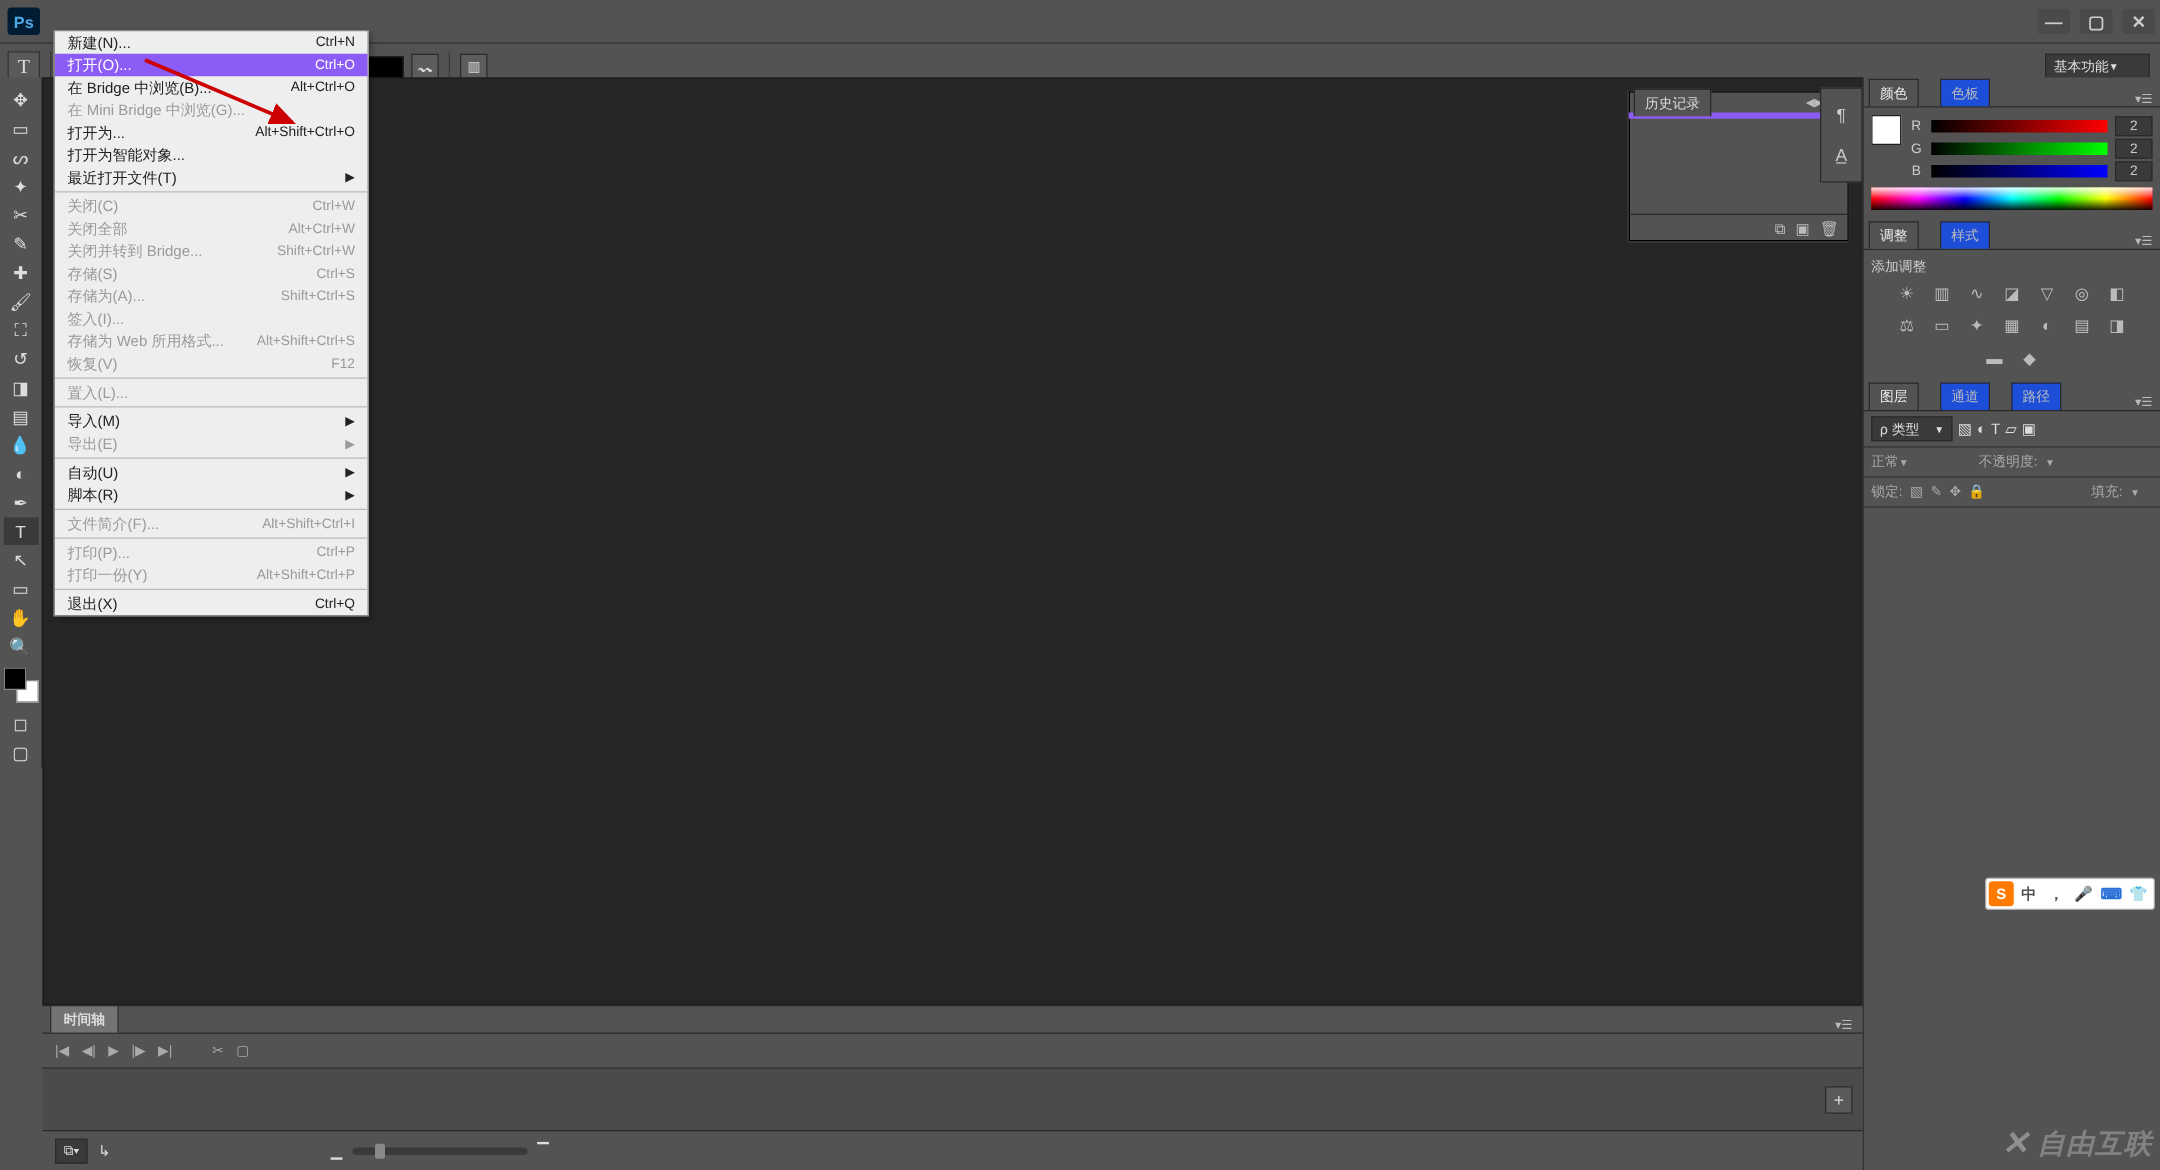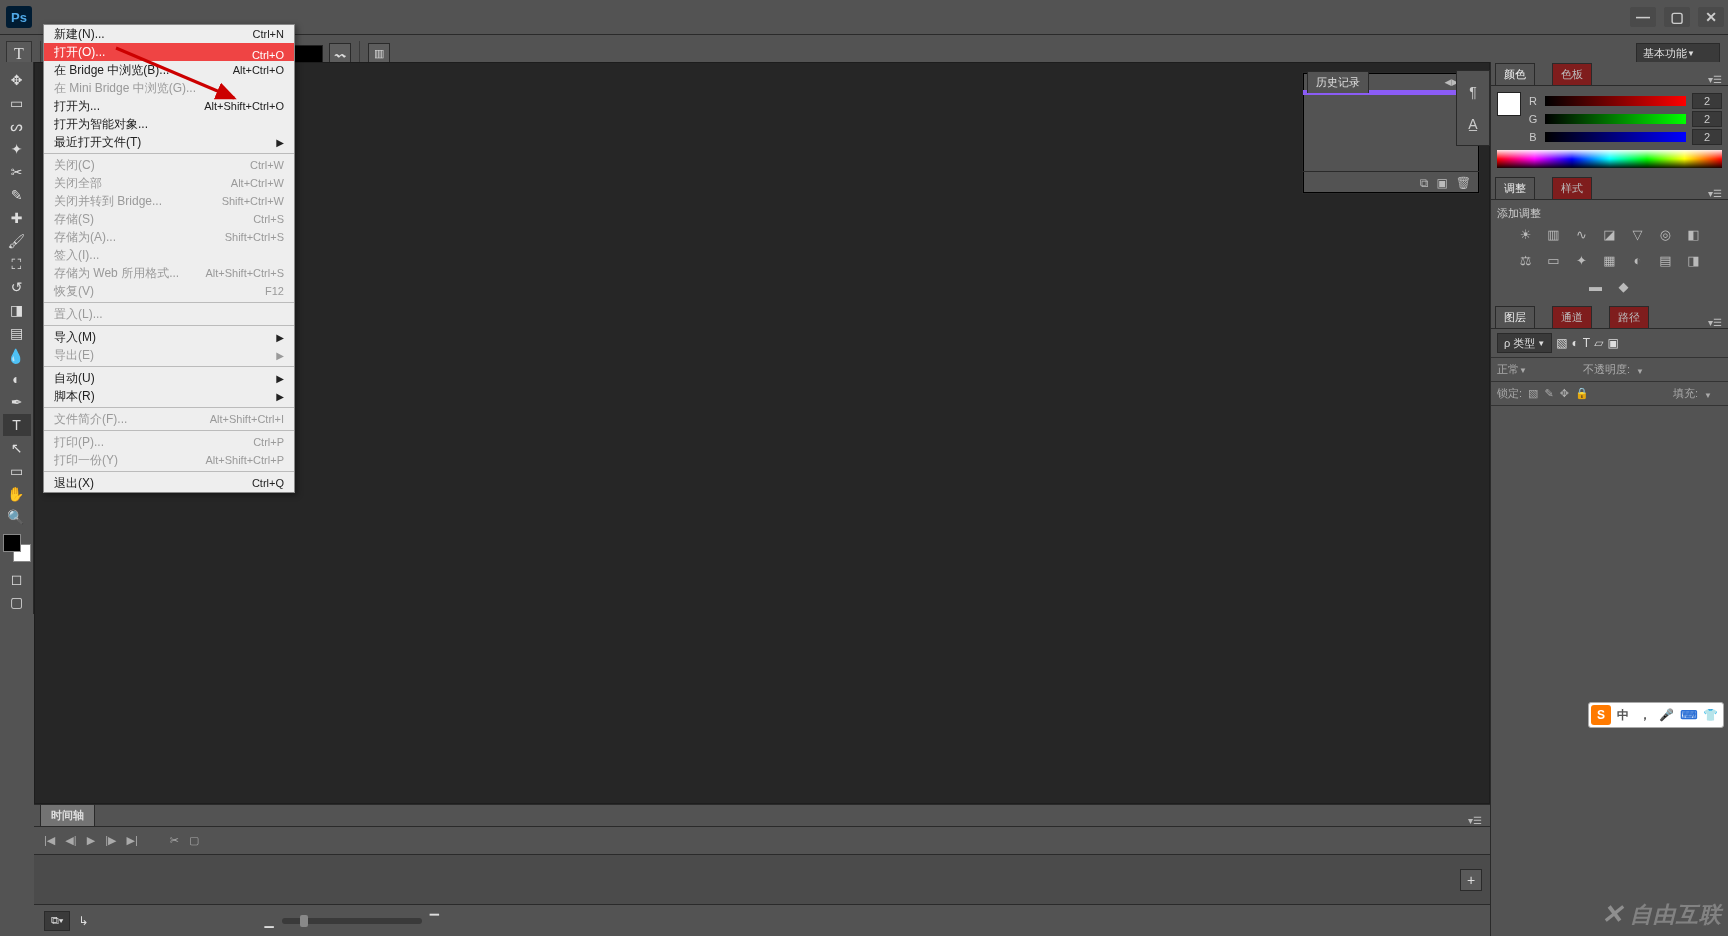--- a/index.html
+++ b/index.html
@@ -73,21 +73,21 @@
 .dropdown {
   position: absolute; left: 43px; top: 24px; width: 252px;
   background: #eeeeee; color: #222;
   border: 1px solid #888; box-shadow: 2px 2px 6px rgba(0,0,0,.4);
   z-index: 50;
 }
 .dropdown .row {
   display: flex; align-items: center; height: 18px;
   padding: 0 10px; font-size: 12px;
 }
-.dropdown .row.hover { background: #ef4444; color: #fff; align-items: flex-end; }
+.dropdown .row.hover { background: #8b5cf6; color: #fff; }
 .dropdown .row.disabled { color: #9a9a9a; }
 .dropdown .row .lbl { flex: 1; white-space: nowrap; }
 .dropdown .row .sc  { font-size: 11px; }
 .dropdown .row .sub { font-size: 10px; margin-left: auto; }
 .dropdown hr { border: none; border-top: 1px solid #bbb; margin: 2px 0; }
 
 
 .arrow {
   position: absolute; left: 106px; top: 42px; z-index: 60; pointer-events: none;
 }
@@ -122,21 +122,21 @@
 .rightcol {
   position: absolute; right: 0; top: 62px; width: 238px; bottom: 0;
   background: #535353; border-left: 1px solid #2a2a2a;
   display: flex; flex-direction: column;
 }
 .rightcol .tabstrip {
   height: 24px; display:flex; align-items:flex-end; border-bottom: 1px solid #2a2a2a;
   padding-left: 4px; gap: 18px;
 }
 .rightcol .tabstrip .tab {
-  padding: 3px 8px; font-size: 11px; color:#bbb; background:#7f1d1d;
+  padding: 3px 8px; font-size: 11px; color:#bbb; background:#1d4ed8;
   border: 1px solid #2a2a2a; border-bottom:none; margin-right:-1px;
 }
 .rightcol .tabstrip .tab.active { background:#535353; color:#eee; }
 .rightcol .tabstrip .menu { margin-left:auto; padding: 0 6px; font-size: 10px; color:#bbb;}
 .rightcol .panel-body { padding: 6px; font-size: 11px; color:#ccc; }
 
 .color-row { display:flex; align-items:center; gap:6px; height:18px; }
 .color-row .chan { width: 12px; text-align:center; }
 .color-row .grad { flex:1; height:10px; }
 .color-row .val  { width:30px; height:16px; background:#3a3a3a; border:1px solid #2a2a2a; text-align:center; font-size:11px; line-height:14px;}
@@ -147,21 +147,21 @@
   position: relative;
 }
 .spectrum::before { content:''; position:absolute; inset:0;
   background: linear-gradient(to bottom, rgba(255,255,255,.9), transparent 50%, rgba(0,0,0,.9));
 }
 
 .adjust-icons { display:flex; flex-wrap:wrap; gap:8px; padding:4px 6px; justify-content:center;}
 .adjust-icons div { width:20px; height:18px; display:flex;align-items:center;justify-content:center; font-size:13px; color:#bbb;}
 
 .layers-toolbar { display:flex; align-items:center; gap:4px; padding:4px 6px; border-bottom:1px solid #333; }
-.layers-toolbar .dd { background:#3a3a3a; border:1px solid #2a2a2a; height:20px; padding:0 6px; font-size:11px; display:flex; align-items:center; gap:2px;}
+.layers-toolbar .dd { background:#3a3a3a; border:1px solid #2a2a2a; height:20px; padding:0 6px; font-size:11px; display:flex; align-items:center; gap:12px;}
 .layers-row2 { display:flex; align-items:center; gap:6px; padding:4px 6px; border-bottom:1px solid #333; font-size:11px; color:#aaa;}
 .layers-row3 { display:flex; align-items:center; gap:6px; padding:4px 6px; border-bottom:1px solid #333; font-size:11px; color:#aaa;}
 .layers-body { flex:1; }
 
 
 .history-panel {
   position:absolute; right: 248px; top: 72px; width: 178px; height: 122px;
   background:#535353; border:1px solid #2a2a2a; box-shadow: 0 0 0 1px #000 inset;
 }
 .history-panel .hp-tab { height:22px; border-bottom:5px solid #8b5cf6; display:flex; align-items:center;}

